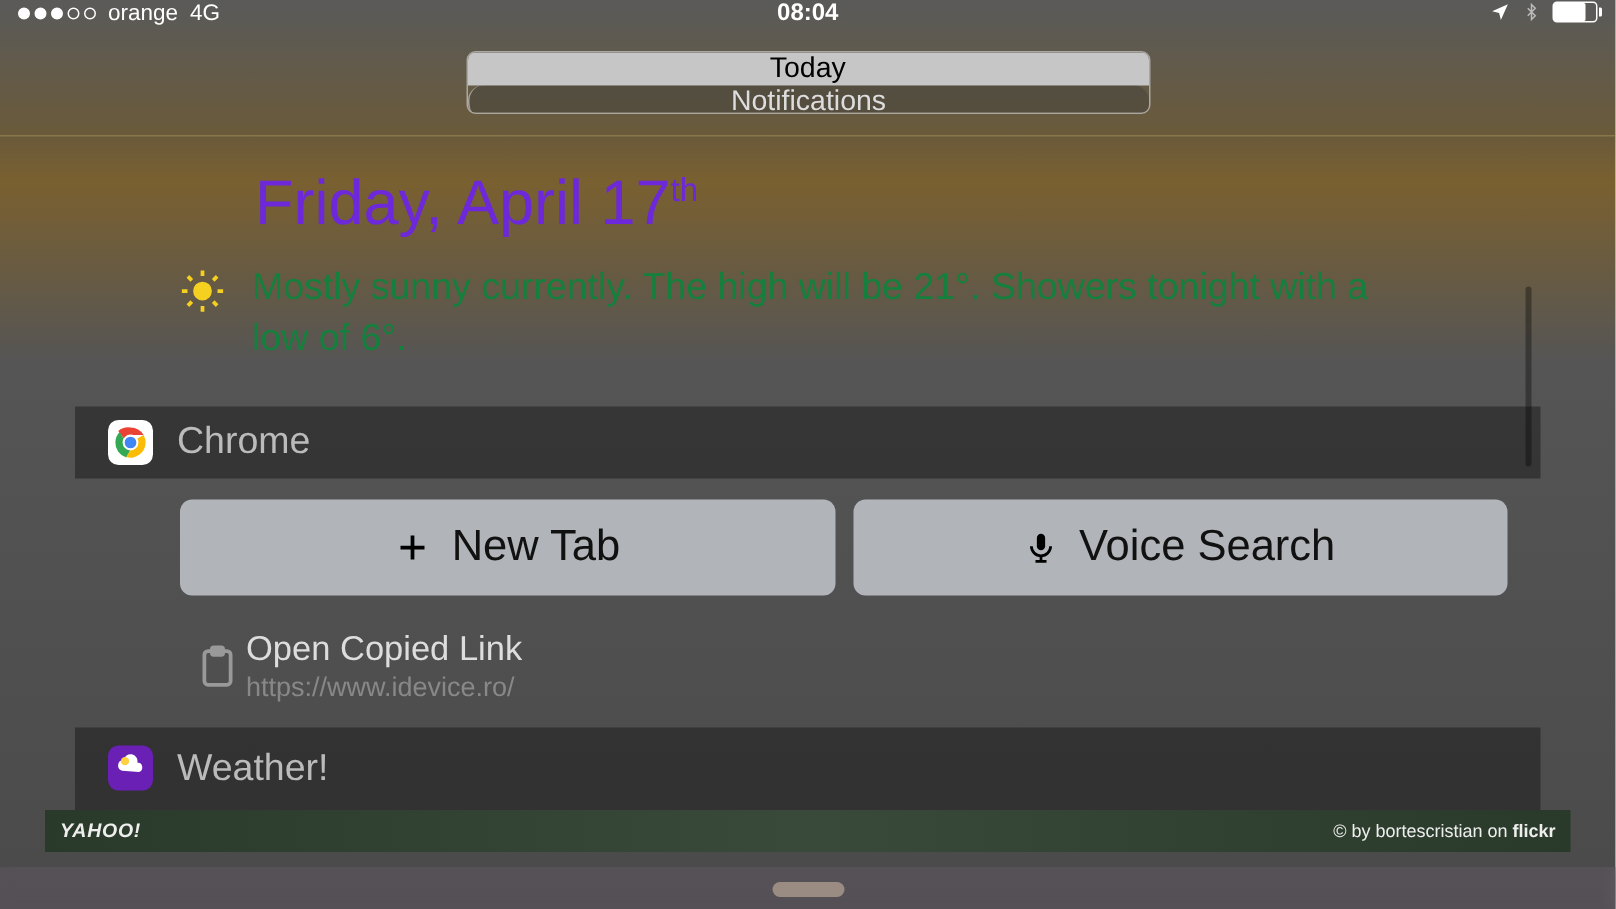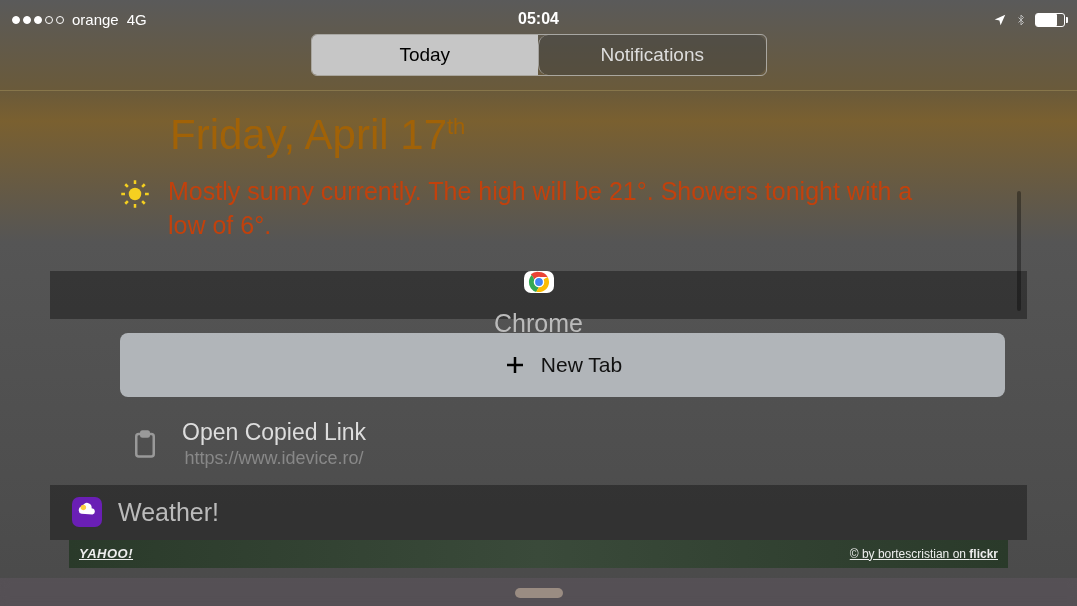--- a/index.html
+++ b/index.html
@@ -10,21 +10,21 @@
       background: linear-gradient(180deg, #5a5a5a 0%, #6a5a3a 15%, #7a6030 20%, #555 40%, #4a4a4a 100%);
       overflow: hidden;
       position: relative;
       color: #fff;
     }
 
     
     .status-bar {
       height: 28px;
       display: flex;
-      align-items: flex-end;
+      align-items: flex-start;
       justify-content: space-between;
       padding: 0 12px;
       font-size: 15px;
       color: #fff;
     }
     .status-left { display: flex; align-items: center; gap: 8px; }
     .signal-dots { display: flex; gap: 3px; }
     .dot { width: 8px; height: 8px; border-radius: 50%; border: 1px solid #fff; }
     .dot.filled { background: #fff; }
     .status-center { position: absolute; left: 50%; transform: translateX(-50%); font-weight: 600; font-size: 16px; }
@@ -35,115 +35,113 @@
 
     
     .segmented-wrap { display: flex; justify-content: center; padding: 6px 0 14px; }
     .segmented {
       display: flex;
       border: 1px solid rgba(200,200,200,0.7);
       border-radius: 6px;
       overflow: hidden;
       width: 456px;
       height: 42px;
+      flex-direction: column;
     }
     .segmented .seg {
       flex: 1;
       display: flex;
       align-items: center;
       justify-content: center;
       font-size: 19px;
       cursor: pointer;
     }
     .seg.active { background: #c6c6c6; color: #000; }
     .seg.inactive { background: rgba(60,60,60,0.4); color: #ddd; }
     .segmented .seg + .seg { border-left: 1px solid rgba(200,200,200,0.7); border-radius: 10px; }
 
     .divider { height: 1px; background: rgba(180,160,100,0.4); }
 
     .content { position: relative; padding: 0 0 0 0; }
 
     .date-row { padding: 20px 50px 10px 170px; }
-    .date-text { font-size: 42px; font-weight: 300; color: #a16207; }
+    .date-text { font-size: 42px; font-weight: 300; color: #6d28d9; }
     .date-text .ord { font-size: 22px; vertical-align: super; }
 
     .weather-row { display: flex; padding: 6px 50px 28px 120px; gap: 18px; align-items: flex-start; }
     .sun-icon { flex-shrink: 0; margin-top: 4px; }
-    .weather-text { font-size: 25px; line-height: 1.35; color: #c2410c; max-width: 780px; font-weight: 400; }
+    .weather-text { font-size: 25px; line-height: 1.35; color: #15803d; max-width: 780px; font-weight: 400; }
 
     .widget {
       margin: 0 50px 0 50px;
     }
     .widget-header {
       background: rgba(30,30,30,0.55);
       height: 48px;
       display: flex;
       align-items: center;
       gap: 16px;
       padding: 0 22px;
-      flex-direction: column;
     }
     .widget-header .app-icon { width: 30px; height: 30px; border-radius: 7px; display: flex; align-items: center; justify-content: center; }
     .chrome-icon { background: #fff; }
     .widget-title { font-size: 25px; color: #bbb; font-weight: 400; }
 
     .chrome-buttons {
       display: flex;
       gap: 12px;
       padding: 14px 22px 14px 70px;
     }
     .chrome-btn {
       flex: 1;
       height: 64px;
       background: rgba(210,215,220,0.75);
       border-radius: 8px;
       display: flex;
       align-items: center;
       justify-content: center;
       gap: 14px;
-      font-size: 21px;
+      font-size: 29px;
       color: #111;
       cursor: pointer;
       font-weight: 400;
     }
 
     .copied-link-row {
       display: flex;
       align-items: center;
-      gap: 22px;
+      gap: 4px;
       padding: 8px 22px 16px 80px;
-      text-align: center;
     }
     .clipboard-icon { flex-shrink: 0; }
     .copied-text .title { font-size: 23px; color: #ddd; }
     .copied-text .url { font-size: 18px; color: #888; margin-top: 2px; }
 
     .weather-widget-header {
       background: rgba(30,30,30,0.55);
       height: 55px;
       display: flex;
       align-items: center;
       gap: 16px;
       padding: 0 22px;
       margin: 0 50px;
     }
     .yahoo-weather-icon { width: 30px; height: 30px; border-radius: 7px; background: #6a1fb5; display: flex; align-items: center; justify-content: center; }
     
     .weather-image-strip {
-      margin: 0 69px;
+      margin: 0 30px;
       height: 28px;
       background: linear-gradient(90deg, #2a3a2a, #3a4a3a, #2a3a2a);
       position: relative;
       display: flex;
       align-items: center;
       justify-content: space-between;
       padding: 12px 10px;
       font-size: 13px;
       color: #eee;
-      text-decoration: underline;
     }
     .yahoo-logo { font-weight: 700; letter-spacing: 0.5px; font-style: italic; }
     .flickr-credit { font-size: 12px; }
     .flickr-credit .flickr { font-weight: 700; text-align: center; }
 
     .grabber {
       position: absolute;
       bottom: 8px;
       left: 50%;
       transform: translateX(-50%);
@@ -181,21 +179,21 @@
     <div class="signal-dots">
       <div class="dot filled"></div>
         <div class="dot filled"></div>
         <div class="dot filled"></div>
         <div class="dot"></div>
         <div class="dot"></div>
     </div>
     <span>orange</span>
     <span>4G</span>
   </div>
-  <div class="status-center">05:04</div>
+  <div class="status-center">08:04</div>
   <div class="status-right">
     <svg width="14" height="14" viewBox="0 0 24 24" fill="#fff">
         <path d="M21 3L3 11l8 2 2 8z"></path>
       </svg>
     <svg width="12" height="16" viewBox="0 0 24 24" fill="none" stroke="#bbb" stroke-width="2">
         <path d="M7 7l10 10-5 5V2l5 5L7 17"></path>
       </svg>
     <div class="battery">
         <div class="fill"></div>
       </div>
@@ -254,20 +252,29 @@
     </div>
 
     <div class="chrome-buttons">
       <div class="chrome-btn">
         <svg width="24" height="24" viewBox="0 0 24 24" fill="none" stroke="#000" stroke-width="2.5">
             <line x1="12" y1="4" x2="12" y2="20"></line>
             <line x1="4" y1="12" x2="20" y2="12"></line>
           </svg>
         <span>New Tab</span>
       </div>
+      <div class="chrome-btn">
+        <svg width="22" height="26" viewBox="0 0 24 24" fill="#000">
+            <path d="M12 14a3 3 0 0 0 3-3V5a3 3 0 0 0-6 0v6a3 3 0 0 0 3 3z"></path>
+            <path d="M19 11a7 7 0 0 1-14 0" fill="none" stroke="#000" stroke-width="2"></path>
+            <line x1="12" y1="18" x2="12" y2="22" stroke="#000" stroke-width="2"></line>
+            <line x1="8" y1="22" x2="16" y2="22" stroke="#000" stroke-width="2"></line>
+          </svg>
+        <span>Voice Search</span>
+      </div>
     </div>
 
     <div class="copied-link-row">
       <svg class="clipboard-icon" width="30" height="36" viewBox="0 0 24 24" fill="none" stroke="#999" stroke-width="2">
         <rect x="5" y="4" width="14" height="18" rx="2"></rect>
         <rect x="9" y="2" width="6" height="4" rx="1" fill="#999"></rect>
       </svg>
       <div class="copied-text">
         <div class="title">Open Copied Link</div>
         <div class="url">https://www.idevice.ro/</div>

